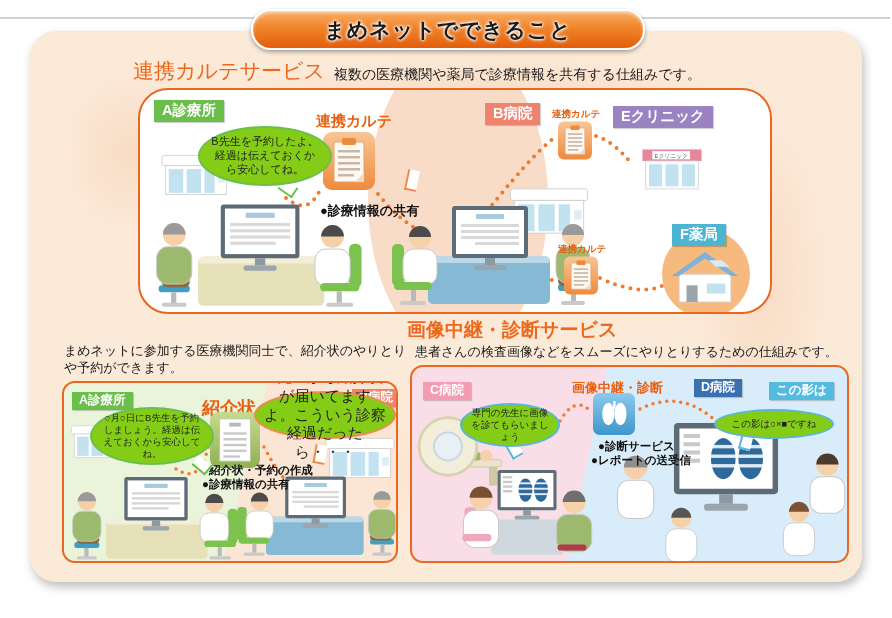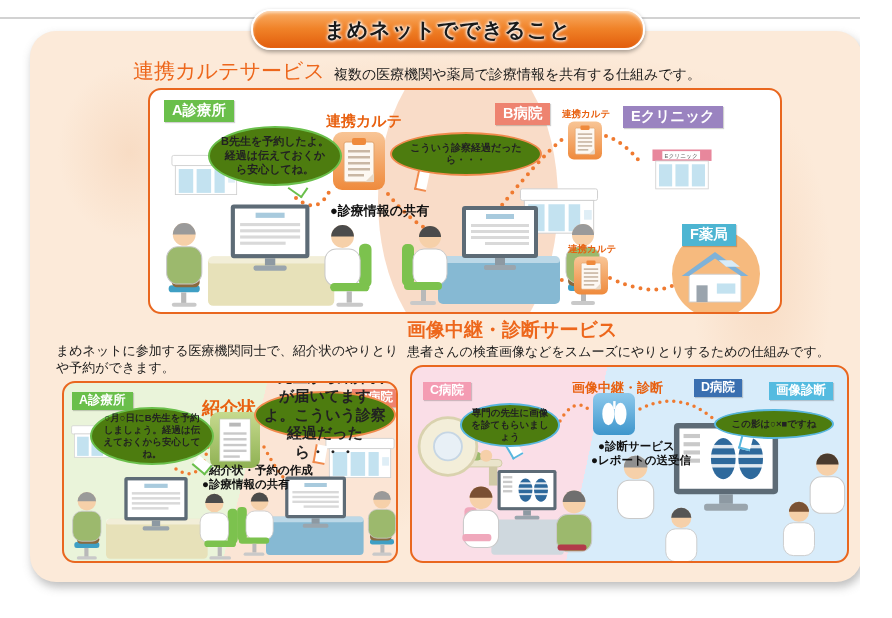--- a/index.html
+++ b/index.html
@@ -1,17 +1,17 @@
 <!DOCTYPE html>
 <html><head>
 <meta charset="utf-8">
 <style>
   html,body{margin:0;padding:0;background:#fff;}
   .stage{position:relative;width:860px;height:618px;background:#ffffff;overflow:hidden;
-         font-family:"Liberation Sans","DejaVu Sans",sans-serif;color:#222;}
+         font-family:"Liberation Sans","DejaVu Sans",sans-serif;color:#222;padding-left:30px;}
   .abs{position:absolute;}
   .topline{position:absolute;left:0;top:17px;width:892px;height:2px;background:#d2d2d2;}
   .board{position:absolute;left:30px;top:31px;width:832px;height:551px;border-radius:26px;
          background:
            radial-gradient(closest-side at 12% 22%,#f8dcc4,rgba(248,220,196,0) 72%),
            radial-gradient(closest-side at 55% 12%,#f8dcc4,rgba(248,220,196,0) 70%),
            radial-gradient(closest-side at 88% 45%,#f8dcc4,rgba(248,220,196,0) 70%),
            radial-gradient(closest-side at 30% 80%,#f8ddc6,rgba(248,220,196,0) 72%),
            radial-gradient(closest-side at 70% 90%,#f8ddc6,rgba(248,220,196,0) 72%),
            #fcead9;
@@ -19,32 +19,32 @@
   .pill{position:absolute;left:251px;top:9px;width:390px;height:37px;border-radius:20px;
         background:linear-gradient(180deg,#f9ae66 0%,#f08228 48%,#e25d0c 100%);
         border:2px solid #ffffff;box-shadow:0 2px 4px rgba(0,0,0,.35),inset 0 2px 3px rgba(255,255,255,.55);
         display:flex;align-items:center;justify-content:center;}
   .pill span{font-size:21px;font-weight:bold;color:#1a1a1a;letter-spacing:1px;
         text-shadow:0 0 3px #fff,0 0 3px #fff,0 0 4px #fff;}
   .sec-head{position:absolute;display:flex;align-items:flex-end;white-space:nowrap;}
   .sec-title1{color:#ed671c;font-weight:normal;font-size:21px;line-height:1;}
   .sec-title2{color:#ed671c;font-weight:bold;font-size:19px;line-height:1;}
   .sec-desc1{font-size:14px;color:#1a1a1a;margin-left:9px;line-height:1;}
-  .sec-desc2{position:absolute;font-size:13px;color:#1a1a1a;line-height:1.32;}
+  .sec-desc2{position:absolute;font-size:13px;color:#1a1a1a;line-height:1.32;margin-left:8px;}
   .panel{position:absolute;border:2px solid #e9671f;border-radius:13px;overflow:hidden;background:#fff;}
   .chip{position:absolute;color:#fff;font-weight:bold;font-size:14.5px;line-height:1;
         padding:3px 8px 4px;white-space:nowrap;box-shadow:1px 1px 1px rgba(0,0,0,.18);}
   .chip.sm{font-size:12.5px;padding:2px 7px 3px;}
   .c-green{background:#6abf4b;} .c-salmon{background:#ee8370;} .c-purple{background:#9a83c0;}
   .c-teal{background:#4db5d2;}  .c-pink{background:#f49cb3;}   .c-blue{background:#3a6fb0;}
   .c-sky{background:#54bbe0;}
   .tag{position:absolute;color:#e8600f;font-weight:bold;white-space:nowrap;}
-  .bub{position:absolute;background:#4d7c0f;border:2px solid #999;border-radius:50%;
+  .bub{position:absolute;background:#84cc16;border:2px solid #999;border-radius:50%;
        display:flex;align-items:center;justify-content:center;text-align:center;
-       font-weight:bold;color:#222;line-height:1.25;box-sizing:border-box;}
+       font-weight:normal;color:#222;line-height:1.25;box-sizing:border-box;}
   .bub-green{border-color:#6abf4b;} .bub-orange{border-color:#f08a4c;} .bub-blue{border-color:#58b6de;}
   .tail{position:absolute;width:10px;height:15px;background:#fff;
         border-left:2px solid #999;border-bottom:2px solid #999;}
   .t-green{border-color:#6abf4b;} .t-orange{border-color:#f08a4c;} .t-blue{border-color:#58b6de;}
   .note{position:absolute;font-weight:bold;color:#111;white-space:nowrap;}
   .blob{position:absolute;border-radius:50%;}
   svg.abs{display:block;}
   text{font-family:"Liberation Sans","DejaVu Sans",sans-serif;}
 </style>
 </head>
@@ -180,21 +180,21 @@
 
   <div class="pill">
     <span>まめネットでできること</span>
   </div>
 
   <div class="sec-head" style="left:133px;top:60px;">
     <span class="sec-title1">連携カルテサービス</span>
     <span class="sec-desc1">複数の医療機関や薬局で診療情報を共有する仕組みです。</span>
   </div>
 
-  <div class="panel" style="left:148px;top:88px;width:630px;height:222px;">
+  <div class="panel" style="left:138px;top:88px;width:630px;height:222px;border-radius:30px;">
     <div class="blob" style="left:228px;top:-45px;width:180px;height:310px;background:#f9dcc8;"></div>
     <div class="blob" style="left:491px;top:43px;width:80px;height:80px;background:radial-gradient(circle at 50% 35%,#f8c археb;background:#f6ba7e;"></div>
     <div class="blob" style="left:522px;top:140px;width:88px;height:88px;background:#f6ba7e;"></div>
 
     <svg class="abs" style="left:0;top:0;" width="630" height="222" viewBox="0 0 630 222">
       <g fill="none" stroke="#ef7a30" stroke-width="4" stroke-linecap="round" stroke-dasharray="0 8">
         <path d="M146,108 Q168,126 180,100"></path>
         <path d="M238,104 Q262,134 290,146"></path>
         <path d="M332,140 Q392,64 414,48"></path>
         <path d="M456,46 Q474,52 490,72"></path>
@@ -248,21 +248,20 @@
       </svg>
 
     <div class="chip c-green" style="left:14px;top:10px;">A診療所</div>
     <div class="chip c-salmon" style="left:345px;top:13px;">B病院</div>
     <div class="chip c-purple" style="left:473px;top:16px;">Eクリニック</div>
     <div class="chip c-teal" style="left:532px;top:134px;">F薬局</div>
 
     <div class="tail t-green" style="left:142px;top:90px;transform:rotate(-55deg);"></div>
     <div class="bub bub-green" style="left:58px;top:36px;width:134px;height:60px;font-size:11px;padding:4px 10px;">B先生を予約したよ。経過は伝えておくから安心してね。</div>
     <div class="tail t-orange" style="left:266px;top:80px;height:19px;transform:rotate(12deg);"></div>
-    <div class="bub bub-orange" style="left:240px;top:42px;width:152px;height:44px;font-size:10px;padding:2px 7px;">こういう診察経過だったら・・・</div>
   </div>
 
   <div class="sec-desc2" style="left:56px;top:342px;width:344px;">まめネットに参加する医療機関同士で、紹介状のやりとりや予約ができます。</div>
 
   <div class="panel" style="left:62px;top:381px;width:332px;height:178px;background:linear-gradient(104deg,#eaf4da 54%,#fbe5d5 54%);">
     <svg class="abs" style="left:0;top:0;" width="332" height="178" viewBox="0 0 332 178">
       <g fill="none" stroke="#ef7a30" stroke-width="3.5" stroke-linecap="round" stroke-dasharray="0 7">
         <path d="M112,86 Q136,102 144,64"></path>
         <path d="M200,64 Q218,98 232,106"></path>
       </g>
@@ -343,21 +342,21 @@
     <div class="tag" style="left:160px;top:12px;font-size:13px;">画像中継・診断</div>
     <svg class="abs" style="left:181px;top:26px;" width="42" height="42" viewBox="0 0 52 52">
         <use href="#xrayart"></use>
       </svg>
 
     <div class="note" style="left:186px;top:72px;font-size:11.5px;">●診断サービス</div>
     <div class="note" style="left:179px;top:86px;font-size:11.5px;">●レポートの送受信</div>
 
     <div class="chip sm c-pink" style="left:11px;top:15px;">C病院</div>
     <div class="chip sm c-blue" style="left:282px;top:12px;">D病院</div>
-    <div class="chip sm c-sky" style="left:357px;top:15px;">画像診断</div>
+    <div class="chip sm c-sky" style="left:357px;top:15px;">この影は</div>
 
     <div class="tail t-blue" style="left:96px;top:74px;transform:rotate(-30deg);"></div>
     <div class="bub bub-blue" style="left:48px;top:36px;width:100px;height:44px;font-size:9.5px;padding:2px 5px;">専門の先生に画像を診てもらいましょう</div>
     <div class="tail t-blue" style="left:328px;top:66px;transform:rotate(15deg);"></div>
     <div class="bub bub-blue" style="left:302px;top:42px;width:120px;height:30px;font-size:9.5px;padding:2px 6px;">この影は○×■ですね</div>
   </div>
 
 </div>
 
 </body></html>

